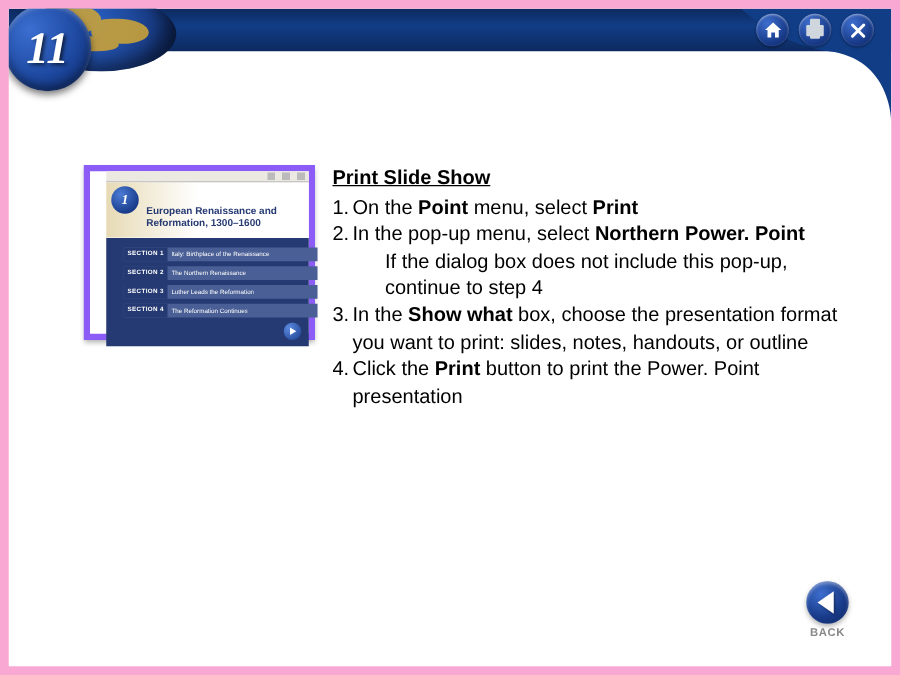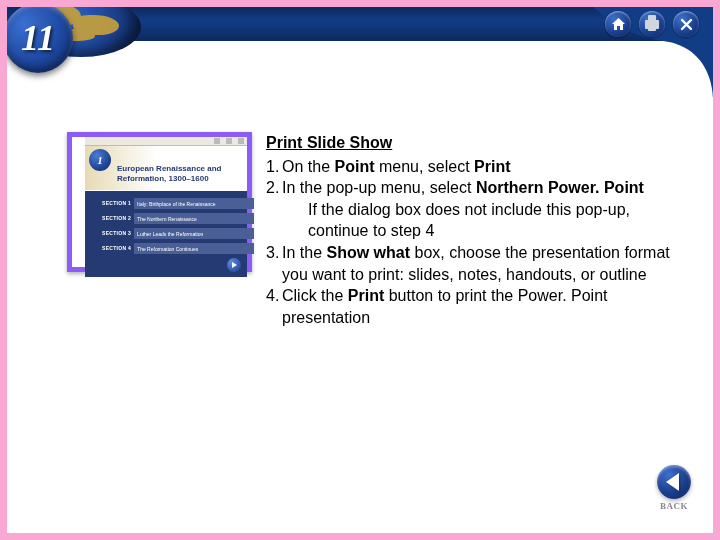--- a/index.html
+++ b/index.html
@@ -40,21 +40,21 @@
   .arrow-btn::after { content:""; border-left:5px solid #fff; border-top:3px solid transparent; border-bottom:3px solid transparent; margin-left:1px; }
 
   .text-block { flex:1; font-size:16px; line-height:1.35; color:#000; }
   .title-line { font-weight:bold; text-decoration:underline; margin-bottom:2px; }
   .step { display:flex; }
   .step .num { min-width:16px; }
   .step .txt { flex:1; }
   .indent { margin-left:26px; }
   .b { font-weight:bold; }
 
-  .back-btn { position:absolute; right:22px; bottom:22px; text-align:center; cursor:pointer;font-family:Liberation Serif, serif; }
+  .back-btn { position:absolute; right:34px; bottom:22px; text-align:center; cursor:pointer; }
   .back-circle { width:34px; height:34px; border-radius:50%; background:radial-gradient(circle at 35% 30%, #3e6fcf 0%, #1a3d8c 55%, #0b245f 100%); display:flex; align-items:center; justify-content:center; box-shadow: inset 0 2px 3px rgba(255,255,255,.4), 0 2px 4px rgba(0,0,0,.3); margin:0 auto 2px; }
   .back-circle::after { content:""; width:0; height:0; border-right:13px solid #fff; border-top:9px solid transparent; border-bottom:9px solid transparent; margin-right:3px; filter:drop-shadow(1px 1px 1px rgba(0,0,0,.4)); }
   .back-label { font-size:9px; font-weight:bold; color:#888; letter-spacing:.5px; }
 </style>
 </head>
 <body>
 
 <div class="stage">
   <div class="inner">
 

